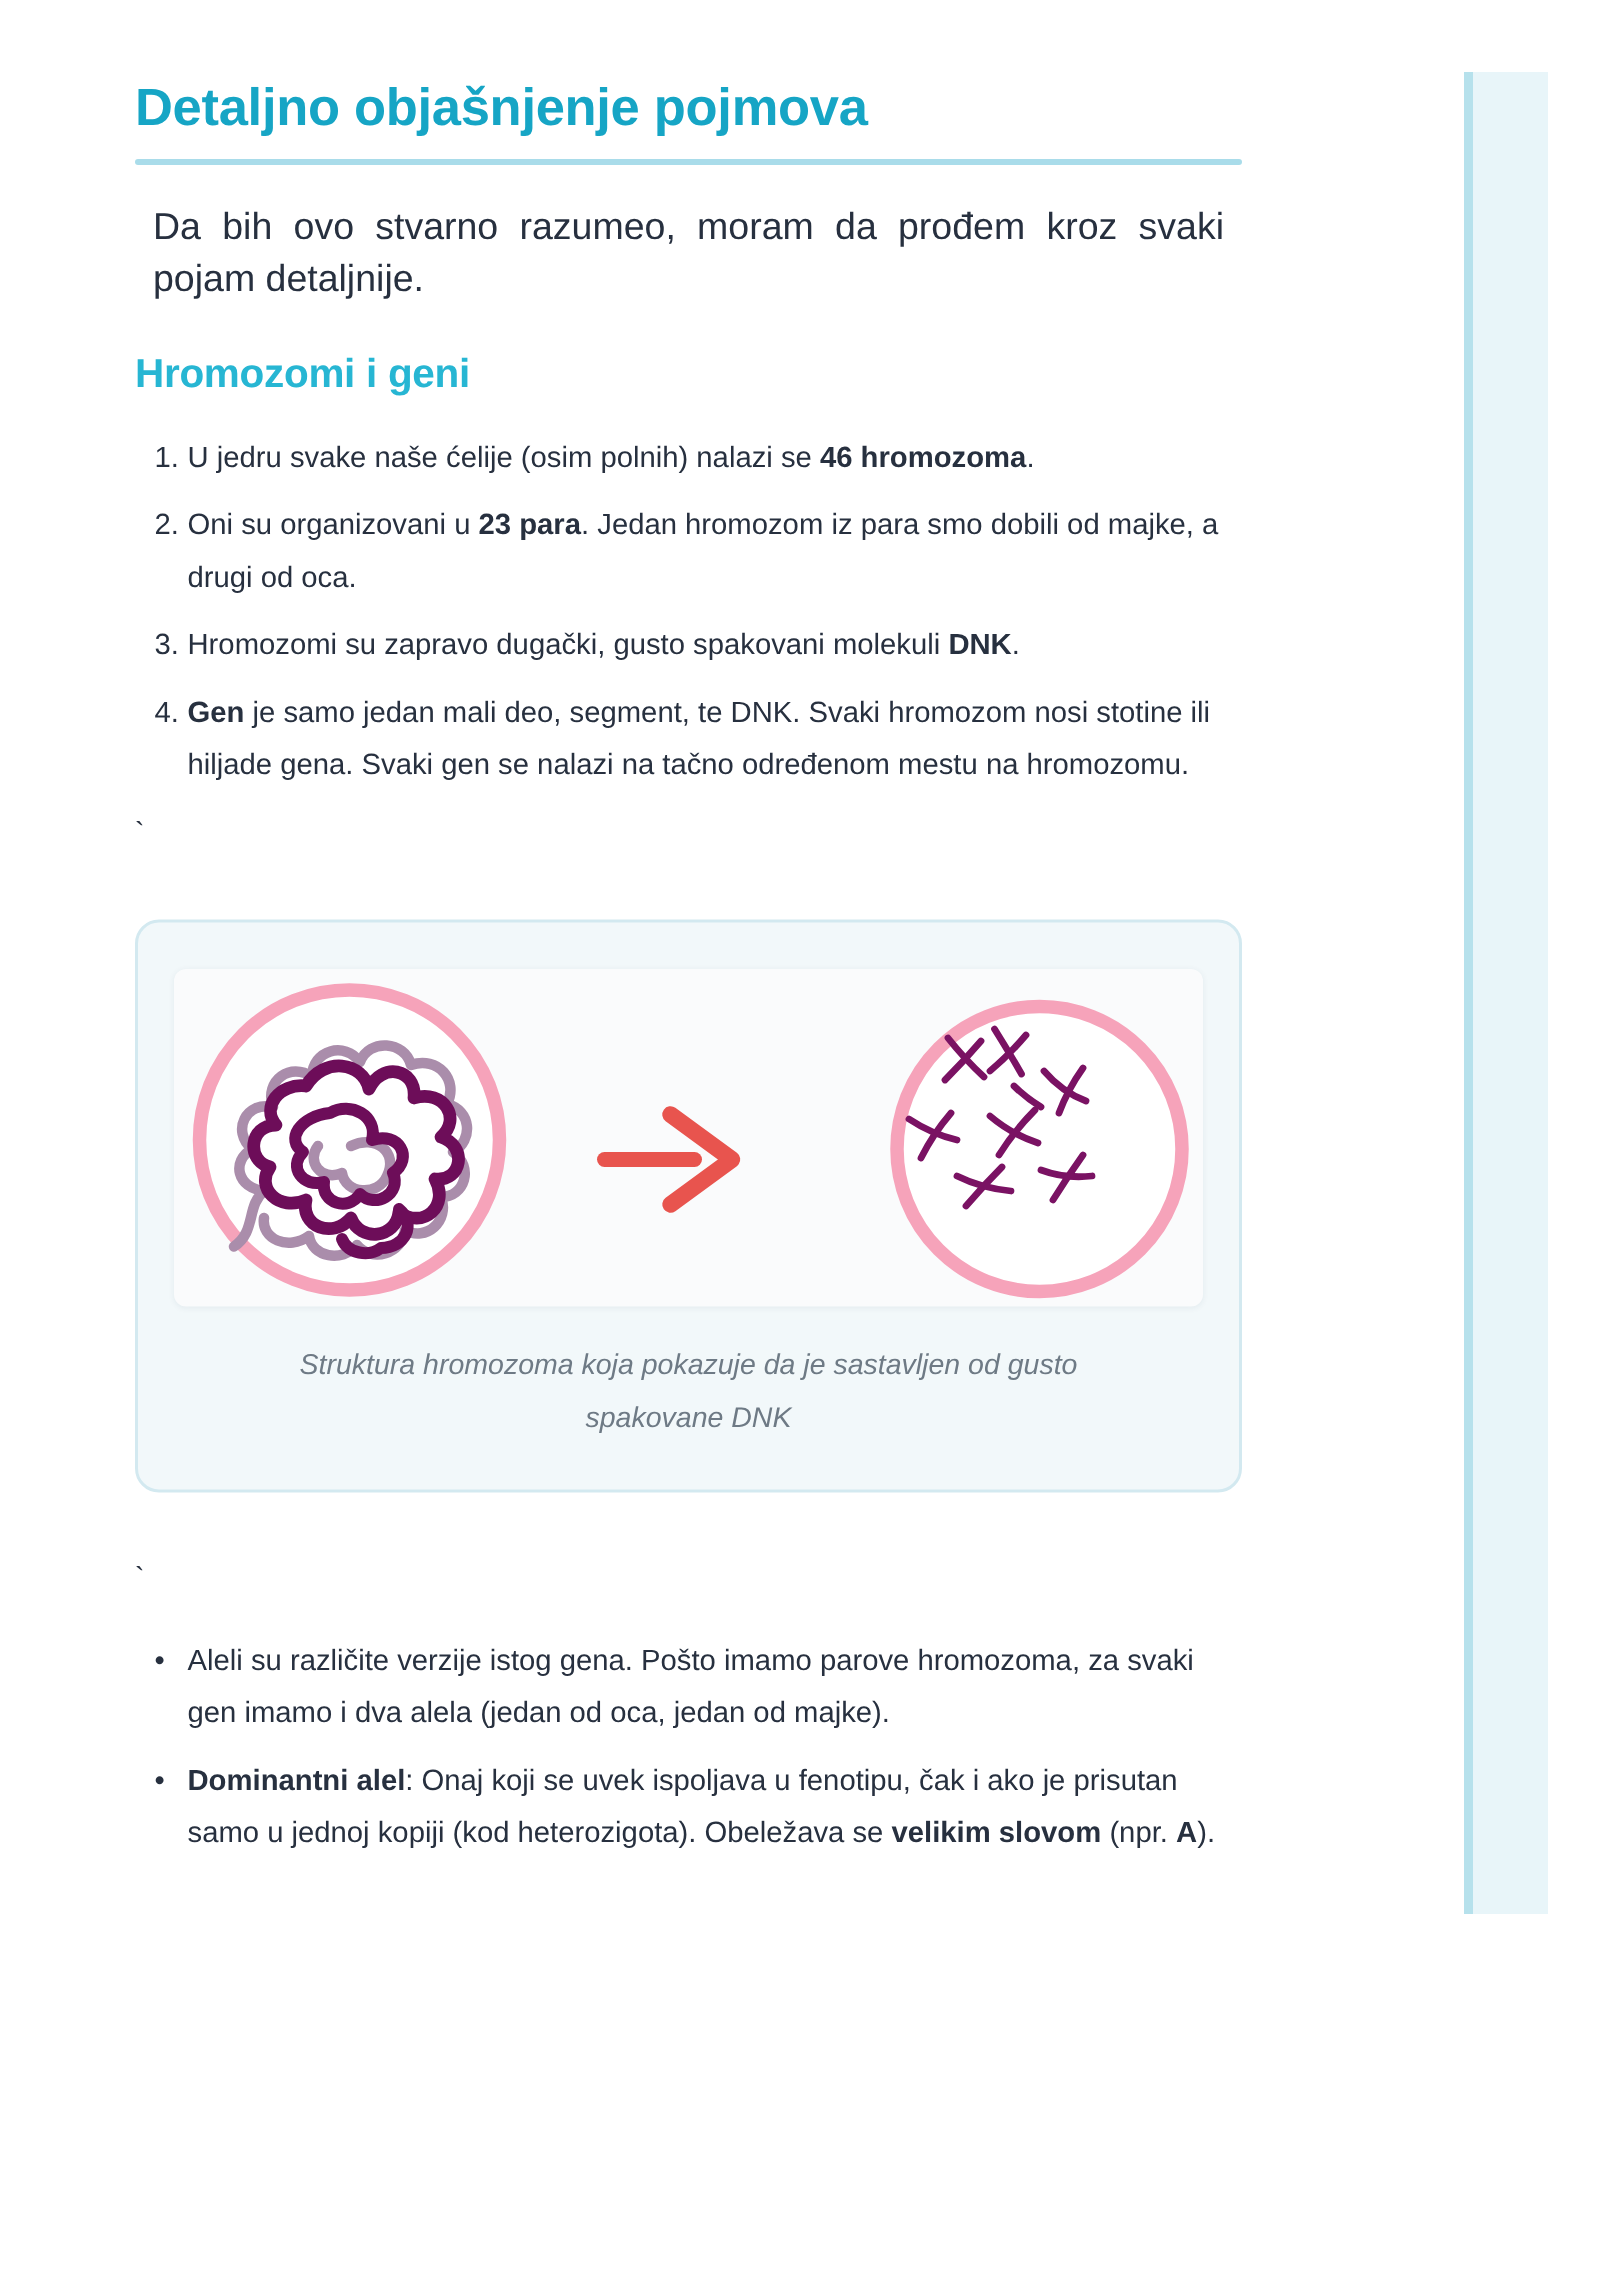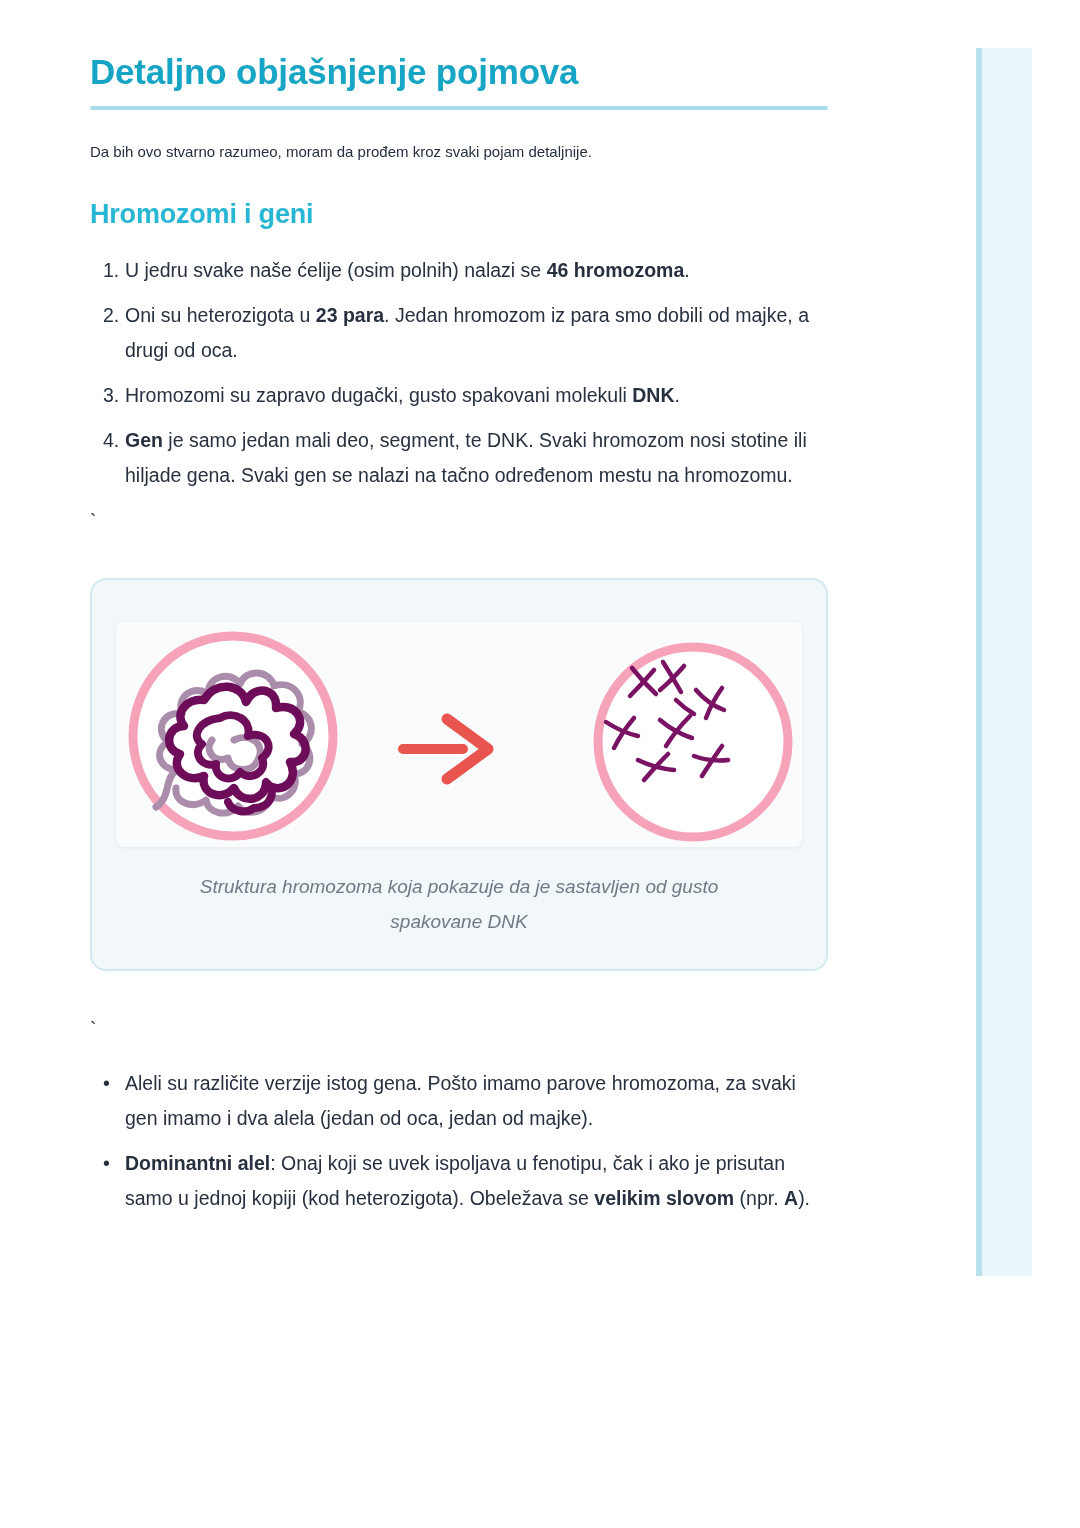--- a/index.html
+++ b/index.html
@@ -3,31 +3,31 @@
 <meta charset="utf-8">
 <style>
   html,body{margin:0;padding:0;background:#ffffff;}
   .page{position:relative;width:1080px;height:1276px;background:#ffffff;overflow:hidden;
         font-family:"Liberation Sans","DejaVu Sans",sans-serif;color:#27303f;}
   .stripe{position:absolute;left:976px;top:48px;width:56px;height:1430px;
           background:#e8f5f9;border-left:6px solid #b6e1ec;box-sizing:border-box;}
   .content{position:absolute;left:90px;top:0;width:738px;}
   h1.title{margin:52px 0 0;font-size:35px;line-height:40px;font-weight:800;color:#16a5c5;letter-spacing:-0.2px;}
   .rule{height:4px;background:#a9dcea;margin-top:14px;border-radius:2px;}
-  p.intro{margin:24px 0 0;font-size:15px;line-height:35px;text-align:justify;}
+  p.intro{margin:24px 12px 0;font-size:25px;line-height:35px;text-align:justify;}
   h2.subhead{margin:28px 0 0;font-size:27px;line-height:34px;font-weight:800;color:#27b6d3;letter-spacing:-0.2px;}
   .olist{margin:22px 0 0 13px;}
   .li{display:flex;margin-bottom:10px;font-size:19.5px;line-height:35px;}
   .li .marker{width:22px;flex-shrink:0;}
   .li .litext{flex:1;}
   b{font-weight:700;}
   .stray{margin:8px 0 0;font-size:19px;line-height:35px;}
   .stray2{margin:40px 0 0;font-size:19px;line-height:35px;}
   .figure-card{margin-top:40px;box-sizing:border-box;border:2px solid #d3e9f0;border-radius:16px;
-               background:#f2f8fa;padding:42px 24px 30px;}
+               background:#f2f8fa;padding:31px 24px 30px;}
   .figure-panel{height:225px;background:#fafbfc;border-radius:8px;box-shadow:0 1px 4px rgba(30,60,80,0.07);
                 overflow:hidden;}
   .figure-panel svg{display:block;}
   .figure-caption{margin:22px auto 0;max-width:600px;text-align:center;font-style:italic;
                   font-size:19px;line-height:35px;color:#6e7a85;}
   p.section-intro{margin:30px 0 0;font-size:19.5px;line-height:35px;}
   .ulist{margin:20px 0 0 13px;}
   .footer{position:absolute;top:1432px;right:68px;font-size:11px;color:#a0a8b2;letter-spacing:0.4px;}
 </style>
 </head>
@@ -46,21 +46,21 @@
 
     <h2 class="subhead">Hromozomi i geni</h2>
 
     <div class="olist">
       <div class="li">
         <span class="marker">1.</span>
         <span class="litext"><span>U jedru svake naše ćelije (osim polnih) nalazi se </span><b>46 hromozoma</b><span>.</span></span>
       </div>
       <div class="li">
         <span class="marker">2.</span>
-        <span class="litext"><span>Oni su heterozigota u </span><b>23 para</b><span>. Jedan hromozom iz para smo dobili od majke, a drugi od oca.</span></span>
+        <span class="litext"><span>Oni su organizovani u </span><b>23 para</b><span>. Jedan hromozom iz para smo dobili od majke, a drugi od oca.</span></span>
       </div>
       <div class="li">
         <span class="marker">3.</span>
         <span class="litext"><span>Hromozomi su zapravo dugački, gusto spakovani molekuli </span><b>DNK</b><span>.</span></span>
       </div>
       <div class="li">
         <span class="marker">4.</span>
         <span class="litext"><span></span><b>Gen</b><span> je samo jedan mali deo, segment, te DNK. Svaki hromozom nosi stotine ili hiljade gena. Svaki gen se nalazi na tačno određenom mestu na hromozomu.</span></span>
       </div>
     </div>

